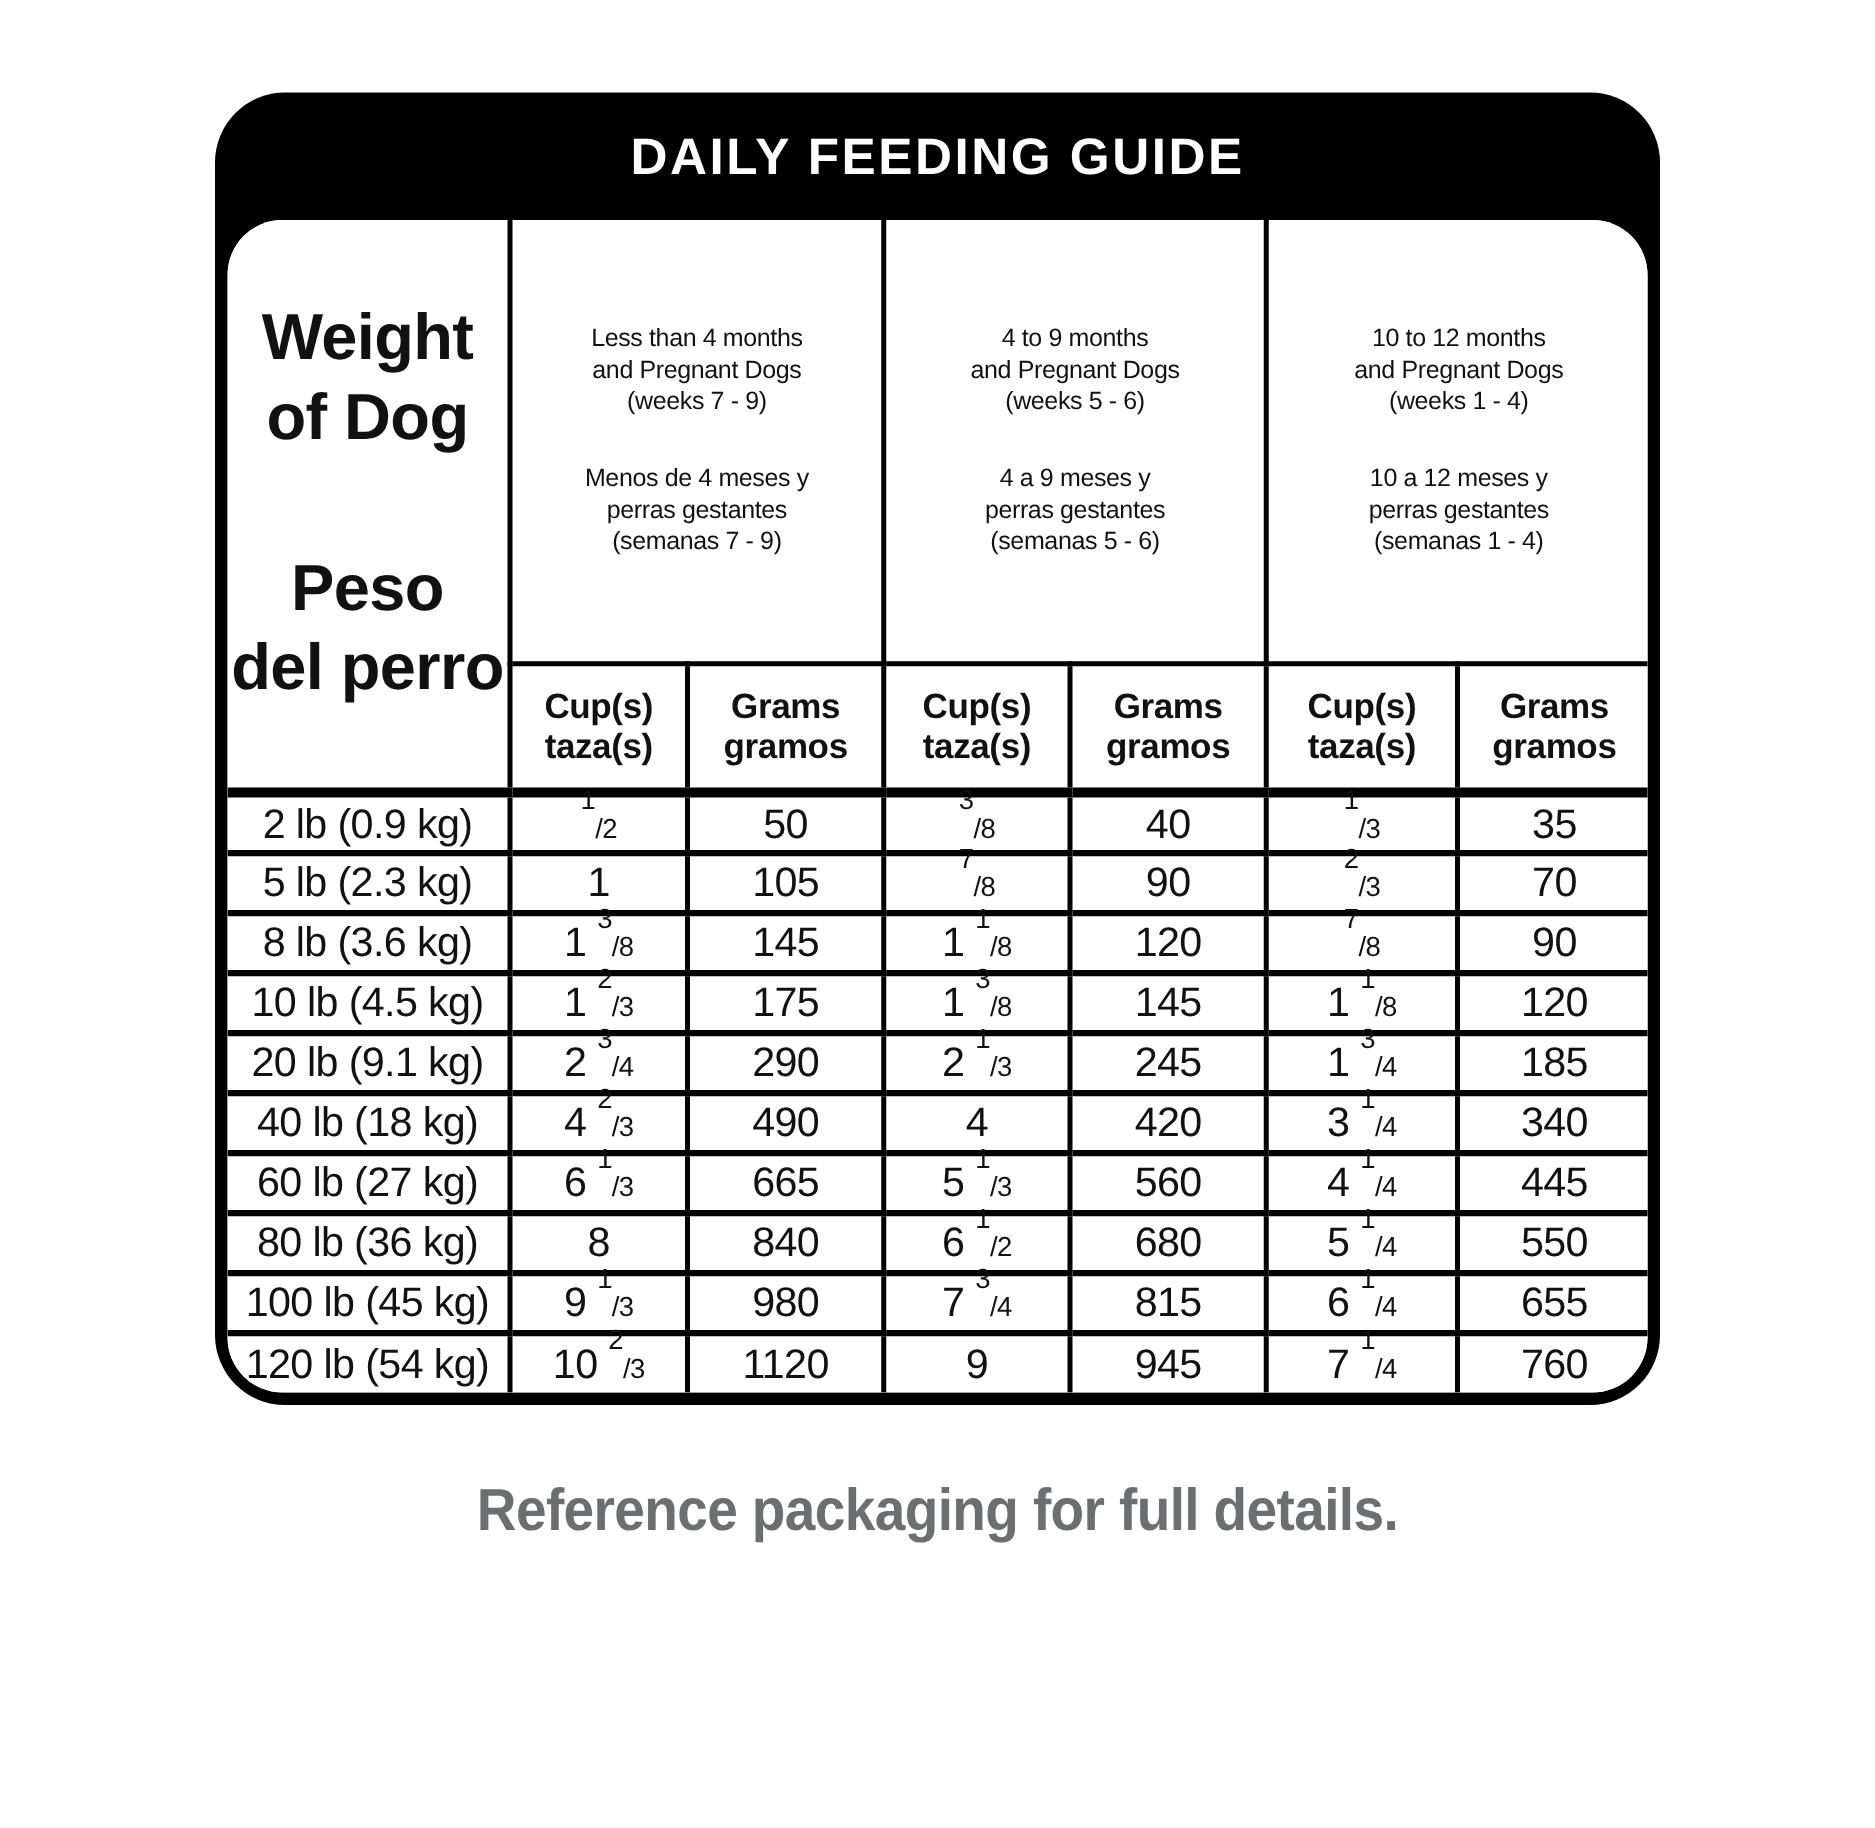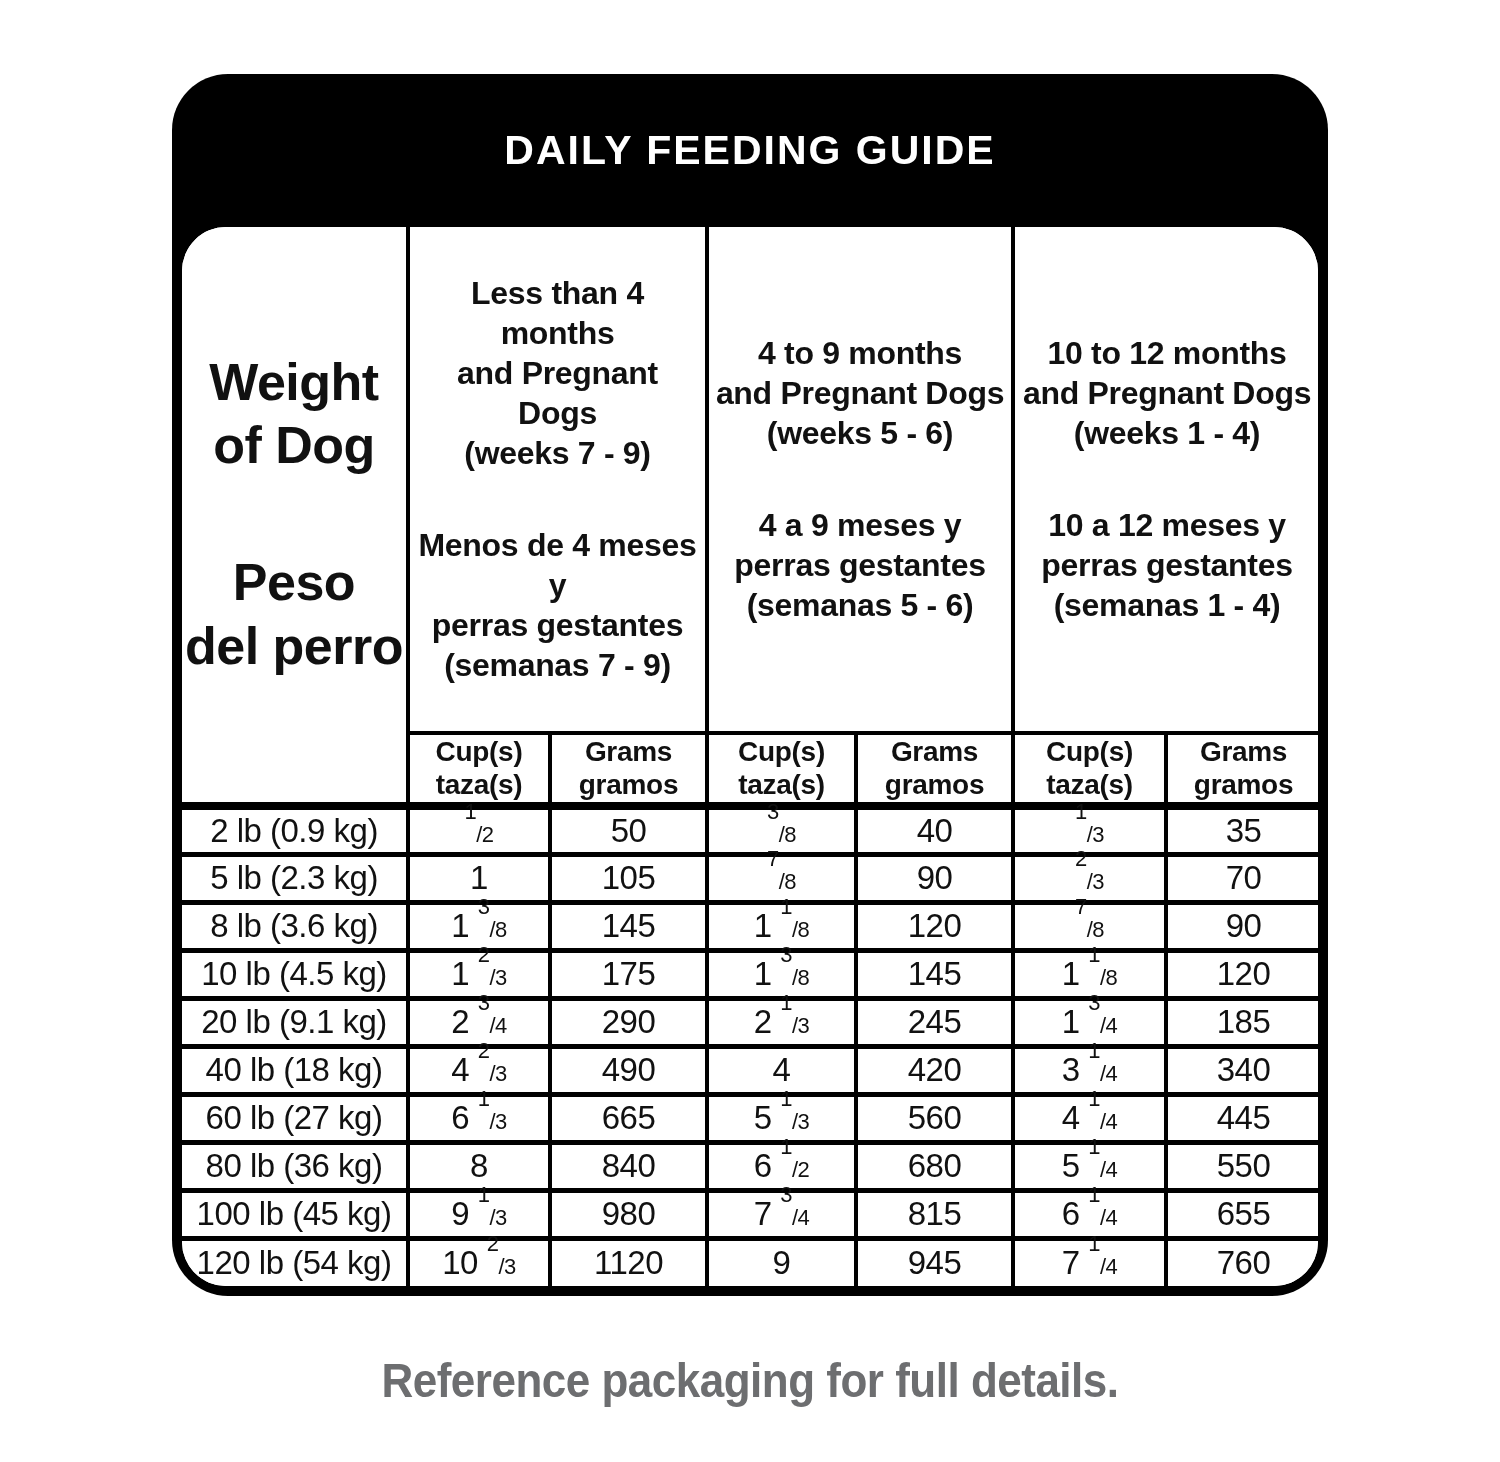--- a/index.html
+++ b/index.html
@@ -34,21 +34,21 @@
 
   
   .card {
     width: 1156px;
     margin: 74px auto 0 auto;
     background: var(--card-bg, #000000);
     border-radius: 56px;
     padding: 0 10px 10px 10px;
   }
   .card-title {
-    height: 153px;
+    height: 102px;
     display: flex;
     flex-direction: column;
     align-items: center;
     justify-content: center;
     gap: 4px;
     color: #ffffff;
     text-align: center;
   }
   .card-title-line {
     font-size: 41px;
@@ -87,22 +87,22 @@
     font-weight: bold;
     line-height: 1.22;
     white-space: pre-line;
     letter-spacing: -0.5px;
     border-bottom-width: 8px !important;
   }
   .weight-header .wh-es { margin-top: 10px; }
 
   .group-header {
     height: 236px;
-    font-size: 32px;
-    font-weight: bold;
+    font-size: 20px;
+    font-weight: normal;
     line-height: 1.25;
     white-space: pre-line;
     letter-spacing: -0.3px;
     padding: 6px 4px;
   }
   .group-header .gh-es { margin-top: 12px; }
 
   .subheader-row th {
     height: 73px;
     font-size: 28px;

